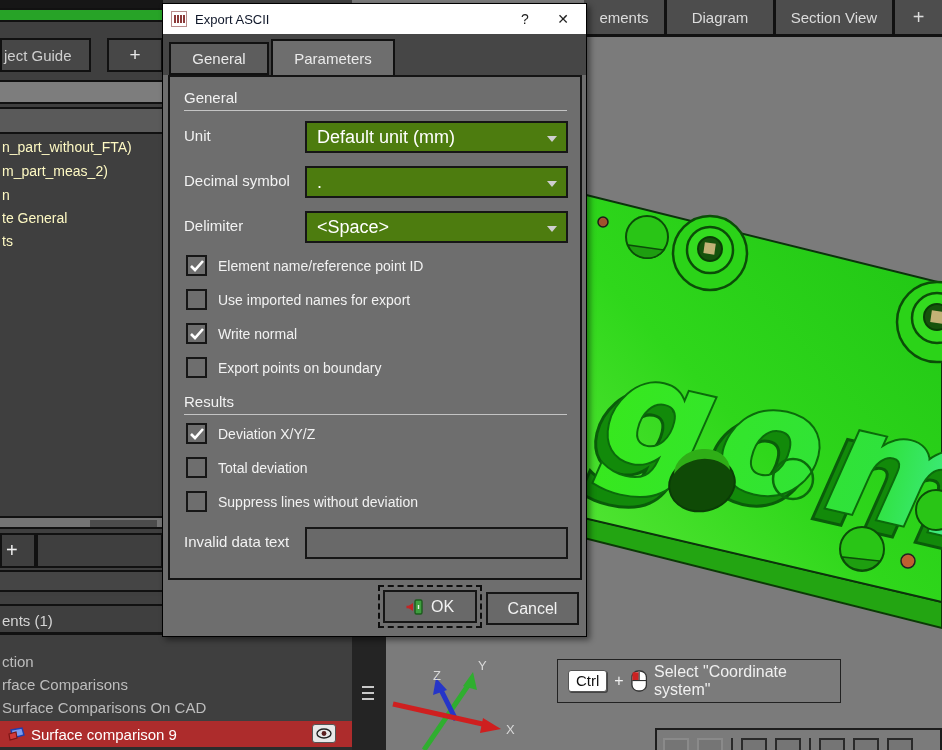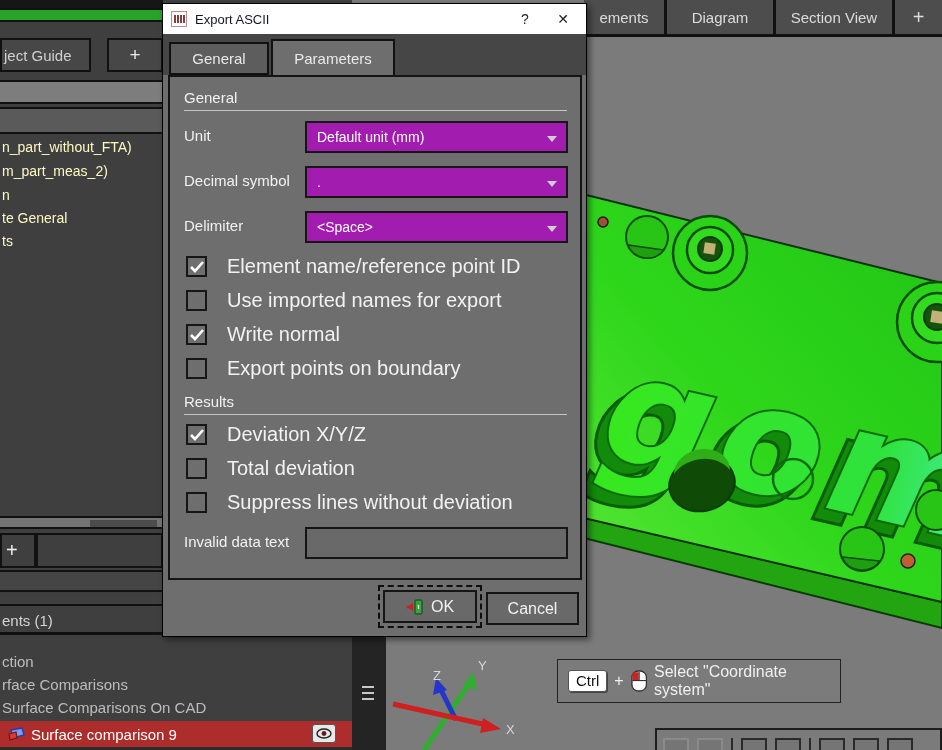--- a/index.html
+++ b/index.html
@@ -76,29 +76,29 @@
             color:#222; font-size:14px; }
   .tabstrip { position:absolute; left:0; top:30px; width:423px; height:41px; background:#464646; }
   .dlg-tab { position:absolute; top:8px; height:33px; border:2px solid #111; color:#eaeaea;
              font-size:15px; display:flex; align-items:center; justify-content:center; }
   .dlg-tab.inactive { left:6px; width:100px; background:#5d5d5d; }
   .dlg-tab.active { left:108px; width:124px; background:#6e6e6e; top:5px; height:37px; border-bottom:none; }
   .page { position:absolute; left:5px; top:71px; width:414px; height:505px; border:2px solid #141414; background:#6e6e6e; }
   .sec-head { position:absolute; left:14px; color:#f2f2f2; font-size:15px; }
   .sec-line { position:absolute; left:14px; width:383px; height:1px; background:#c4c4c4; }
   .f-label { position:absolute; left:14px; color:#f2f2f2; font-size:15px; }
-  .dd { position:absolute; left:135px; width:263px; height:32px; background:#a21caf;
-        border:2px solid #161616; color:#fff; font-size:14px; display:flex; align-items:center;
+  .dd { position:absolute; left:135px; width:263px; height:32px; background:#4d7c0f;
+        border:2px solid #161616; color:#fff; font-size:18px; display:flex; align-items:center;
         padding:0 26px 0 10px; }
   .chev { position:absolute; right:9px; top:13px; width:0; height:0; border-left:5px solid transparent;
           border-right:5px solid transparent; border-top:6px solid #cfcfcf; }
   .cb-row { position:absolute; left:16px; display:flex; align-items:center; gap:11px; }
   .cb-box { width:21px; height:21px; border:2px solid #161616; background:#6e6e6e;
             display:flex; align-items:center; justify-content:center; }
-  .cb-label { color:#f2f2f2; font-size:20px;margin-left:9px; }
+  .cb-label { color:#f2f2f2; font-size:14px; }
   .txt-input { position:absolute; left:135px; width:263px; height:32px; background:#696969;
                border:2px solid #161616; color:#fff; font-size:15px; padding:0 8px;
                font-family:"Liberation Sans", sans-serif; }
   .btn { position:absolute; height:33px; background:#696969; border:2px solid #161616;
          color:#f2f2f2; font-size:16px; display:flex; align-items:center; justify-content:center; gap:7px; }
   .btn-ok { left:220px; top:586px; width:94px; outline:2px dashed #0e0e0e; outline-offset:3px; }
   .btn-cancel { left:323px; top:588px; width:93px; }
 </style>
 </head>
 <body>

